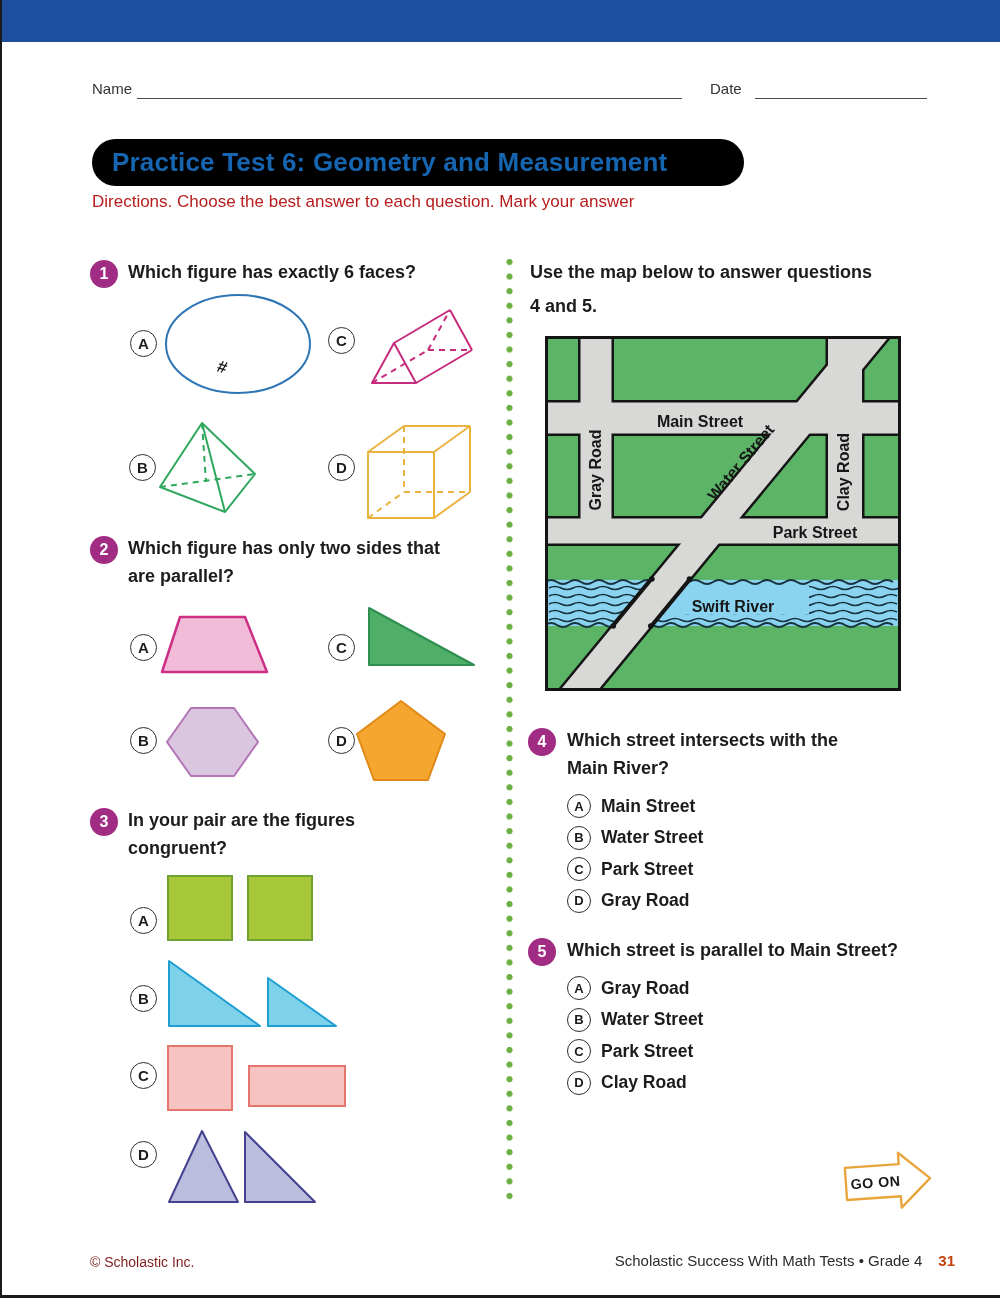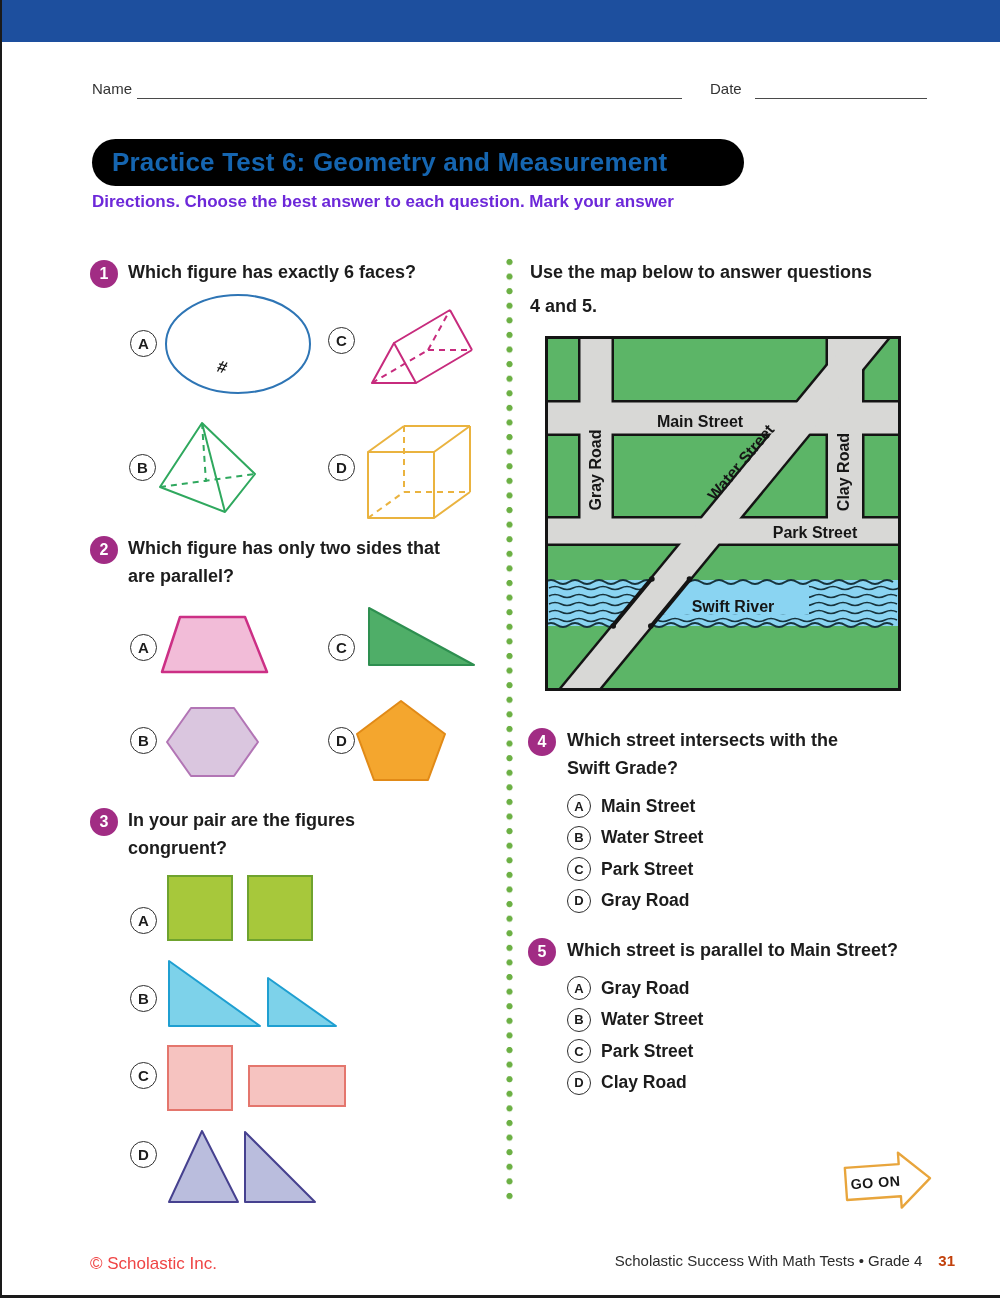--- a/index.html
+++ b/index.html
@@ -5,35 +5,35 @@
   html,body{margin:0;padding:0;}
   body{width:1000px;height:1298px;position:relative;background:#ffffff;
        font-family:"Liberation Sans",sans-serif;overflow:hidden;
        border-left:2px solid #1a1a1a;border-bottom:3px solid #1a1a1a;box-sizing:border-box;}
   .topbar{position:absolute;left:0;top:0;width:100%;height:42px;background:#1d4f9e;}
   .nd-label{position:absolute;font-size:15px;color:#333;}
   .nd-line{position:absolute;height:1px;border-bottom:1.6px solid #4a4a4a;}
   .title-pill{position:absolute;left:90px;top:139px;width:652px;height:47px;border-radius:24px;
               background:#000000;display:flex;align-items:center;padding-left:20px;box-sizing:border-box;}
   .title-pill span{font-size:26px;font-weight:bold;color:#1565b0;letter-spacing:.2px;}
-  .directions{position:absolute;left:90px;top:192px;font-size:17px;font-weight:bold;color:#6d28d9;}
+  .directions{position:absolute;left:90px;top:192px;font-size:17px;font-weight:normal;color:#b91c1c;}
   .q-text{position:absolute;font-size:18px;font-weight:bold;color:#1c1c1c;white-space:nowrap;}
   .badge{position:absolute;width:28px;height:28px;border-radius:50%;background:#a12c84;color:#fff;
          font-weight:bold;font-size:16px;display:flex;align-items:center;justify-content:center;}
   .lc{position:absolute;border:1.6px solid #2e2e2e;border-radius:50%;display:flex;align-items:center;
       justify-content:center;font-weight:bold;color:#1c1c1c;background:#fff;box-sizing:border-box;}
   .lc-lg{width:27px;height:27px;font-size:15px;}
   .opts{position:absolute;display:flex;flex-direction:column;gap:7.5px;}
   .opt{display:flex;align-items:center;gap:10px;}
   .opt .lc-sm{position:static;width:24px;height:24px;font-size:13px;flex:0 0 24px;}
   .opt-label{font-size:17.5px;font-weight:bold;color:#1c1c1c;}
   .dots{position:absolute;left:503px;top:257px;width:9px;height:950px;
         background-image:radial-gradient(circle at 4.5px 5px,#6cb044 2.7px,rgba(0,0,0,0) 3.5px);
         background-size:9px 14.6px;background-repeat:repeat-y;}
-  .footer-left{position:absolute;left:88px;top:1254px;font-size:17px;color:#ef4444;}
+  .footer-left{position:absolute;left:88px;top:1254px;font-size:14px;color:#7f1d1d;}
   .footer-right{position:absolute;right:45px;top:1252px;display:flex;align-items:baseline;gap:16px;}
   .book-title{font-size:15px;color:#2b2b2b;}
   .page-num{font-size:15px;font-weight:bold;color:#c2410c;}
   svg{position:absolute;overflow:hidden;}
   svg text{font-family:"Liberation Sans",sans-serif;font-weight:bold;fill:#161616;}
   .redge{fill:none;stroke:#17333c;stroke-width:2;}
   .rwave{fill:none;stroke:#17333c;stroke-width:1.4;}
   .goon-text{font-size:15px;letter-spacing:.5px;}
 </style>
 </head>
@@ -201,21 +201,21 @@
   <text x="155" y="91" font-size="16" text-anchor="middle">Main Street</text>
   <text x="270" y="202" font-size="16" text-anchor="middle">Park Street</text>
   <text transform="translate(56,134) rotate(-90)" font-size="16" text-anchor="middle">Gray Road</text>
   <text transform="translate(304,136) rotate(-90)" font-size="16" text-anchor="middle">Clay Road</text>
   <text transform="translate(200,130) rotate(-50)" font-size="16" text-anchor="middle">Water Street</text>
   <text x="188" y="276" font-size="16" text-anchor="middle">Swift River</text>
 </svg>
 
 <div class="badge" style="left:526px;top:728px">4</div>
 <div class="q-text" style="left:565px;top:730px">Which street intersects with the</div>
-<div class="q-text" style="left:565px;top:758px">Swift Grade?</div>
+<div class="q-text" style="left:565px;top:758px">Main River?</div>
 <div class="opts" style="left:565px;top:794px">
   <div class="opt">
     <span class="lc lc-sm">A</span>
     <span class="opt-label">Main Street</span>
   </div>
   <div class="opt">
     <span class="lc lc-sm">B</span>
     <span class="opt-label">Water Street</span>
   </div>
   <div class="opt">

